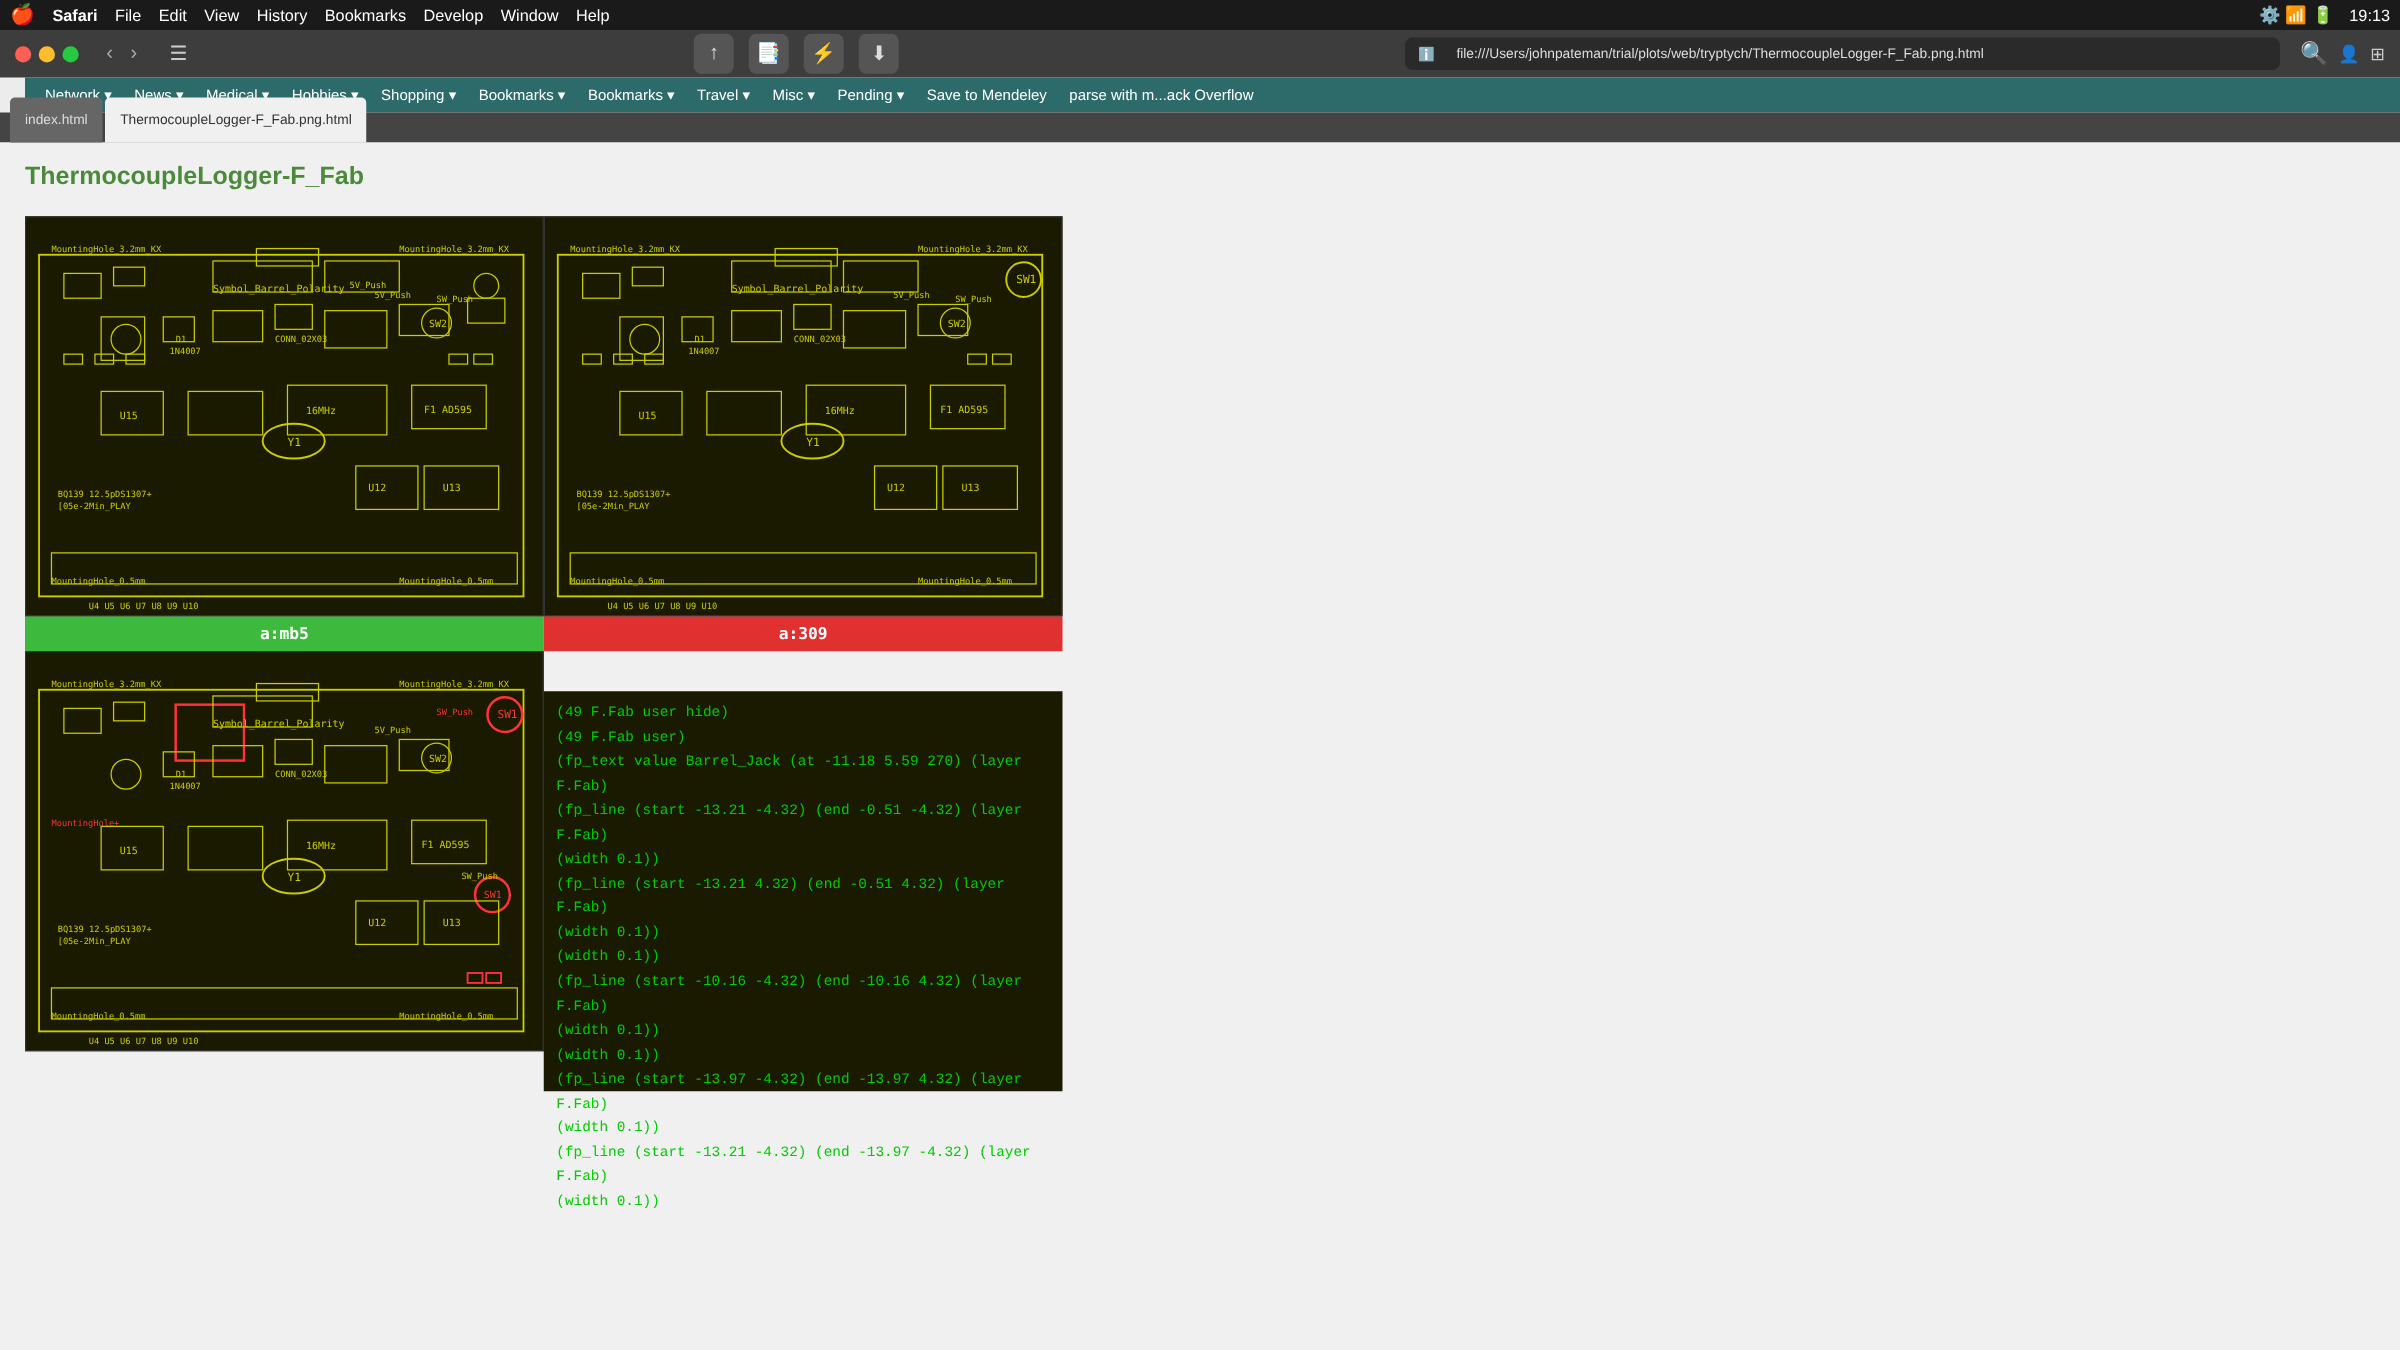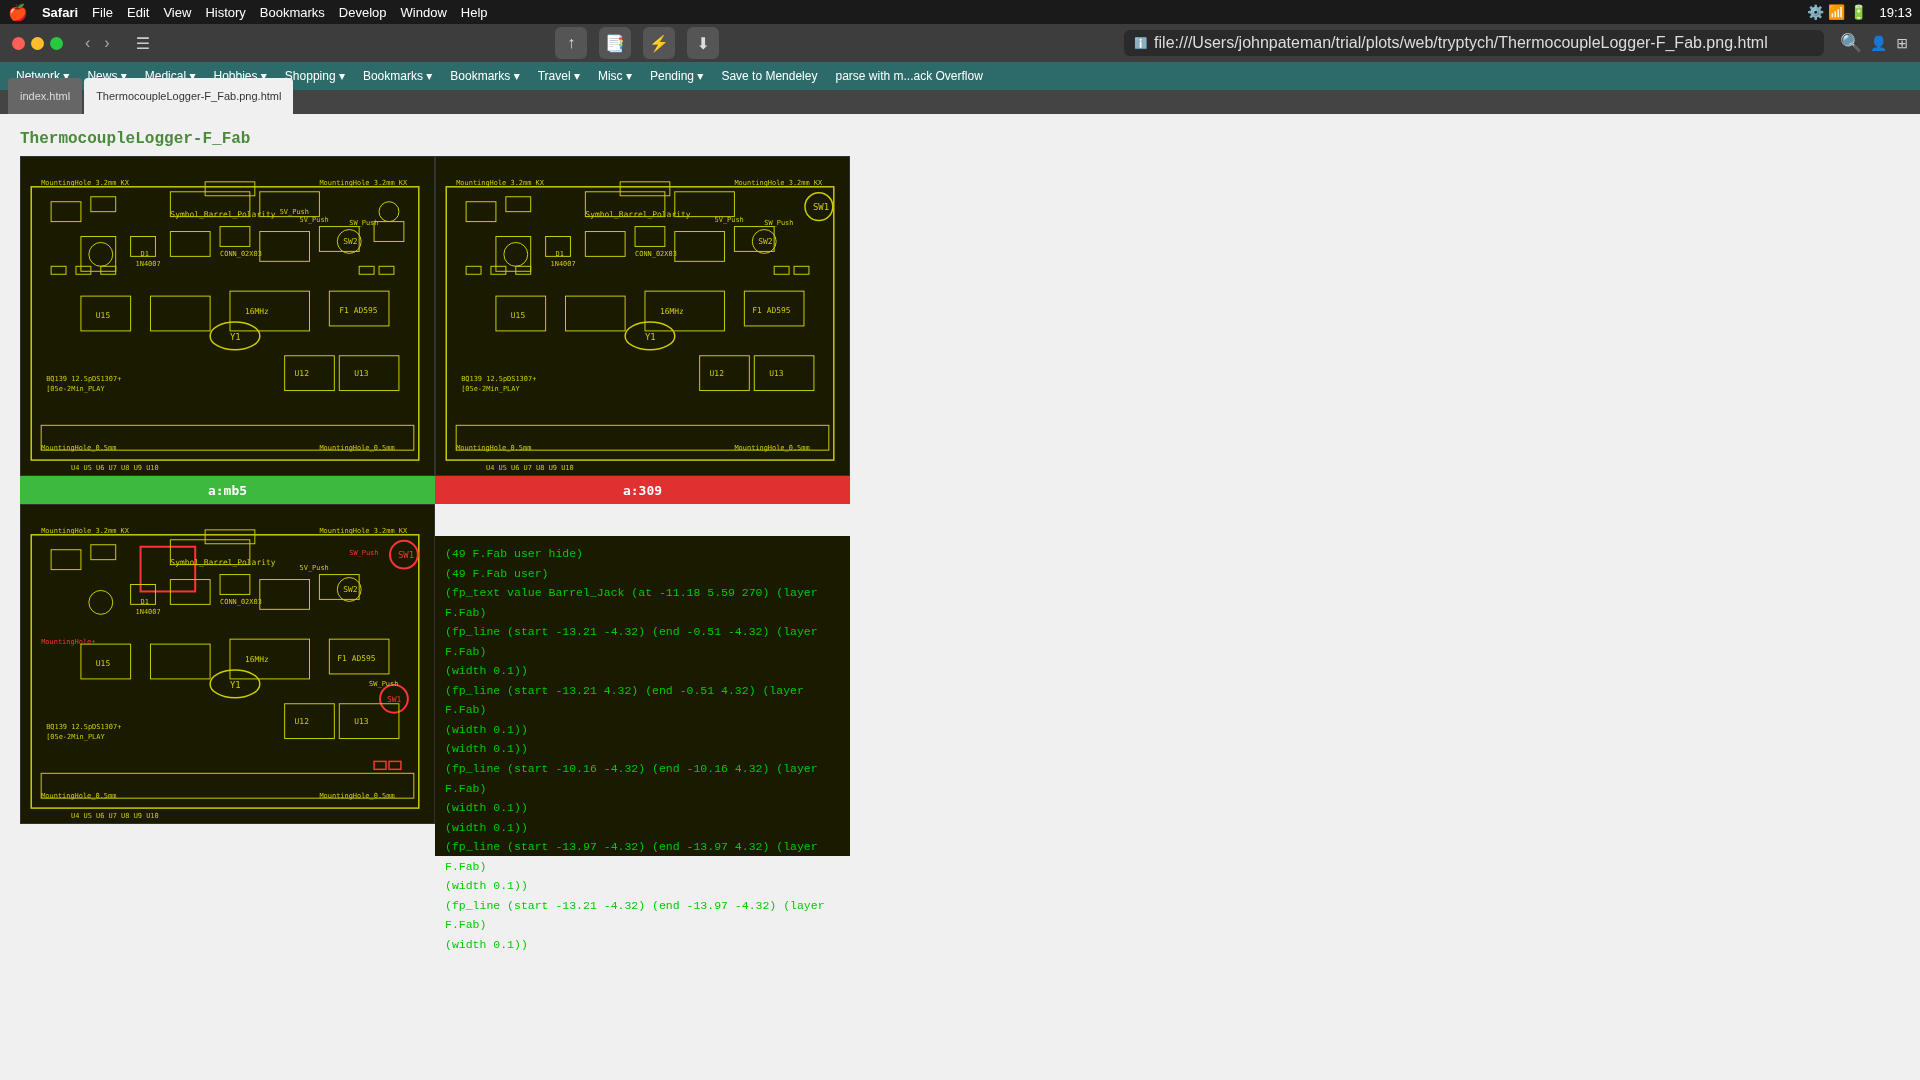--- a/index.html
+++ b/index.html
@@ -64,20 +64,21 @@
     .time { color: #fff; font-size: 13px; }
 
     
     .bookmark-bar {
       background: #2d6b6b;
       height: 28px;
       display: flex;
       align-items: center;
       padding: 0 8px;
       gap: 2px;
+      margin-left: 20px;
     }
     .bm-item {
       color: #fff;
       font-size: 12px;
       padding: 2px 8px;
       border-radius: 4px;
       cursor: pointer;
       white-space: nowrap;
     }
 
@@ -109,24 +110,24 @@
     
     .page-content {
       background: #f0f0f0;
       padding: 16px 20px;
       height: calc(1080px - 24px - 38px - 28px - 24px);
       overflow-y: auto;
     }
 
     .page-title {
       color: #4a8a3a;
-      font-size: 16px;
+      font-size: 20px;
       font-weight: bold;
-      margin-bottom: 8px;
-      font-family: Liberation Mono, monospace;
+      margin-bottom: 20px;
+      font-family: Liberation Sans, sans-serif;
     }
 
     .pcb-image {
       width: 415px;
       height: 320px;
       background: #1a1a00;
       border: 1px solid #333;
       position: relative;
       overflow: hidden;
     }
@@ -205,21 +206,21 @@
 
   <div style="flex:1; display:flex; justify-content:center; gap:12px; align-items:center;">
     <div class="toolbar-icon">↑</div>
     <div class="toolbar-icon">📑</div>
     <div class="toolbar-icon">⚡</div>
     <div class="toolbar-icon">⬇</div>
   </div>
 
   <div class="address-bar-wrapper">
     <span style="color:#aaa; margin-right:6px; font-size:11px;">ℹ️</span>
-    <span style="font-size:16px; overflow:hidden; text-overflow:ellipsis; white-space:nowrap;">file:///Users/johnpateman/trial/plots/web/tryptych/ThermocoupleLogger-F_Fab.png.html</span>
+    <span style="font-size:11px; overflow:hidden; text-overflow:ellipsis; white-space:nowrap;margin-left:11px;">file:///Users/johnpateman/trial/plots/web/tryptych/ThermocoupleLogger-F_Fab.png.html</span>
   </div>
 
   <div style="display:flex; gap:8px; align-items:center;">
     <span style="color:#ccc; font-size:18px; cursor:pointer;">🔍</span>
     <span style="color:#ccc; font-size:14px; cursor:pointer;">👤</span>
     <span style="color:#ccc; font-size:14px; cursor:pointer;">⊞</span>
   </div>
 </div>
 
 <div class="bookmark-bar">

